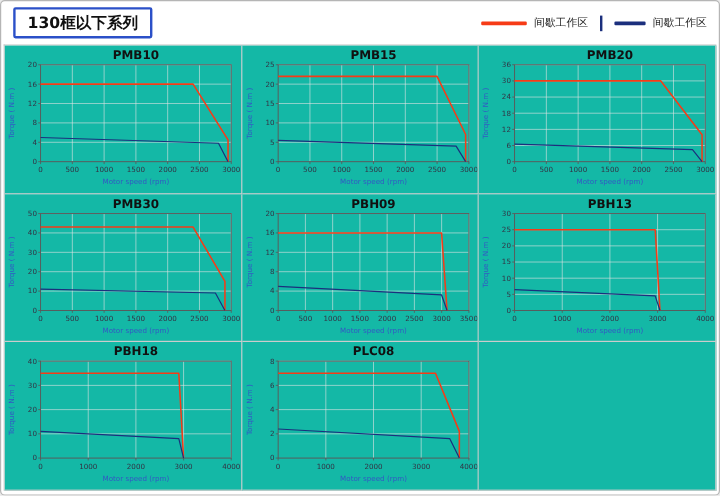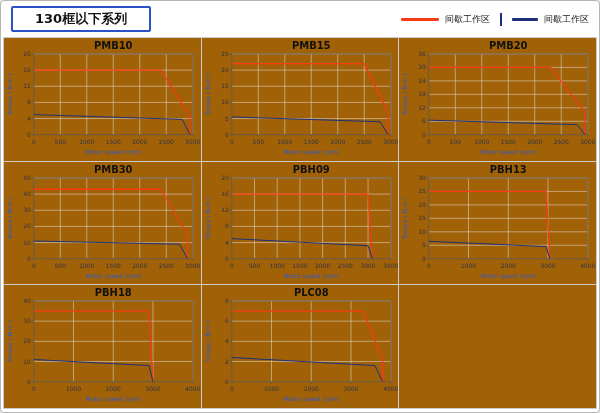--- a/index.html
+++ b/index.html
@@ -8,38 +8,38 @@
     width:600px; height:413px; background:#ffffff;
     border:1px solid #b5b5b5; border-radius:4px;
     overflow:hidden; position:relative; margin:0 auto;
   }
   .header {
     height:36px; display:flex; align-items:center;
     justify-content:space-between; padding:0 10px;
   }
   .title-box {
     border:2px solid #2b50c8; border-radius:2px;
-    padding:2px 22px; font-size:13px; font-weight:bold; color:#111;
+    padding:2px 10px; font-size:13px; font-weight:bold; color:#111;
     background:#fff;
   }
   .legend { display:flex; align-items:center; font-size:9px; color:#222; }
   .legend-item { display:flex; align-items:center; gap:6px; }
   .legend-line { display:inline-block; height:3px; border-radius:1px; }
   .legend-line.red { width:38px; background:#f63b16; }
   .legend-line.navy { width:26px; background:#1b2f7d; }
   .legend-sep { width:2px; height:13px; background:#1b2f7d; margin:0 10px; }
   .grid {
     display:grid;
     grid-template-columns:repeat(3,1fr);
     grid-template-rows:repeat(3,1fr);
     height:calc(100% - 39px);
     margin:0 2px 2px 2px;
     border-top:1px solid #cccccc; border-left:1px solid #cccccc;
   }
-  .cell { border-right:1px solid #cccccc; border-bottom:1px solid #cccccc; background:#a16207; overflow:hidden; }
+  .cell { border-right:1px solid #cccccc; border-bottom:1px solid #cccccc; background:#14b8a6; overflow:hidden; }
   .cell svg { display:block; width:100%; height:100%; }
   .ct { font-size:10px; font-weight:bold; fill:#111; text-anchor:middle; }
   .tl { font-size:6px; fill:#334; }
   .al { font-size:6px; fill:#3358c4; }
   .gl { stroke:#e4e4e4; stroke-width:0.5; }
   .fr { fill:none; stroke:#5a5a5a; stroke-width:0.8; }
   .tk { stroke:#5a5a5a; stroke-width:0.7; }
   .sl { fill:none; stroke-linejoin:round; }
 </style>
 </head>

